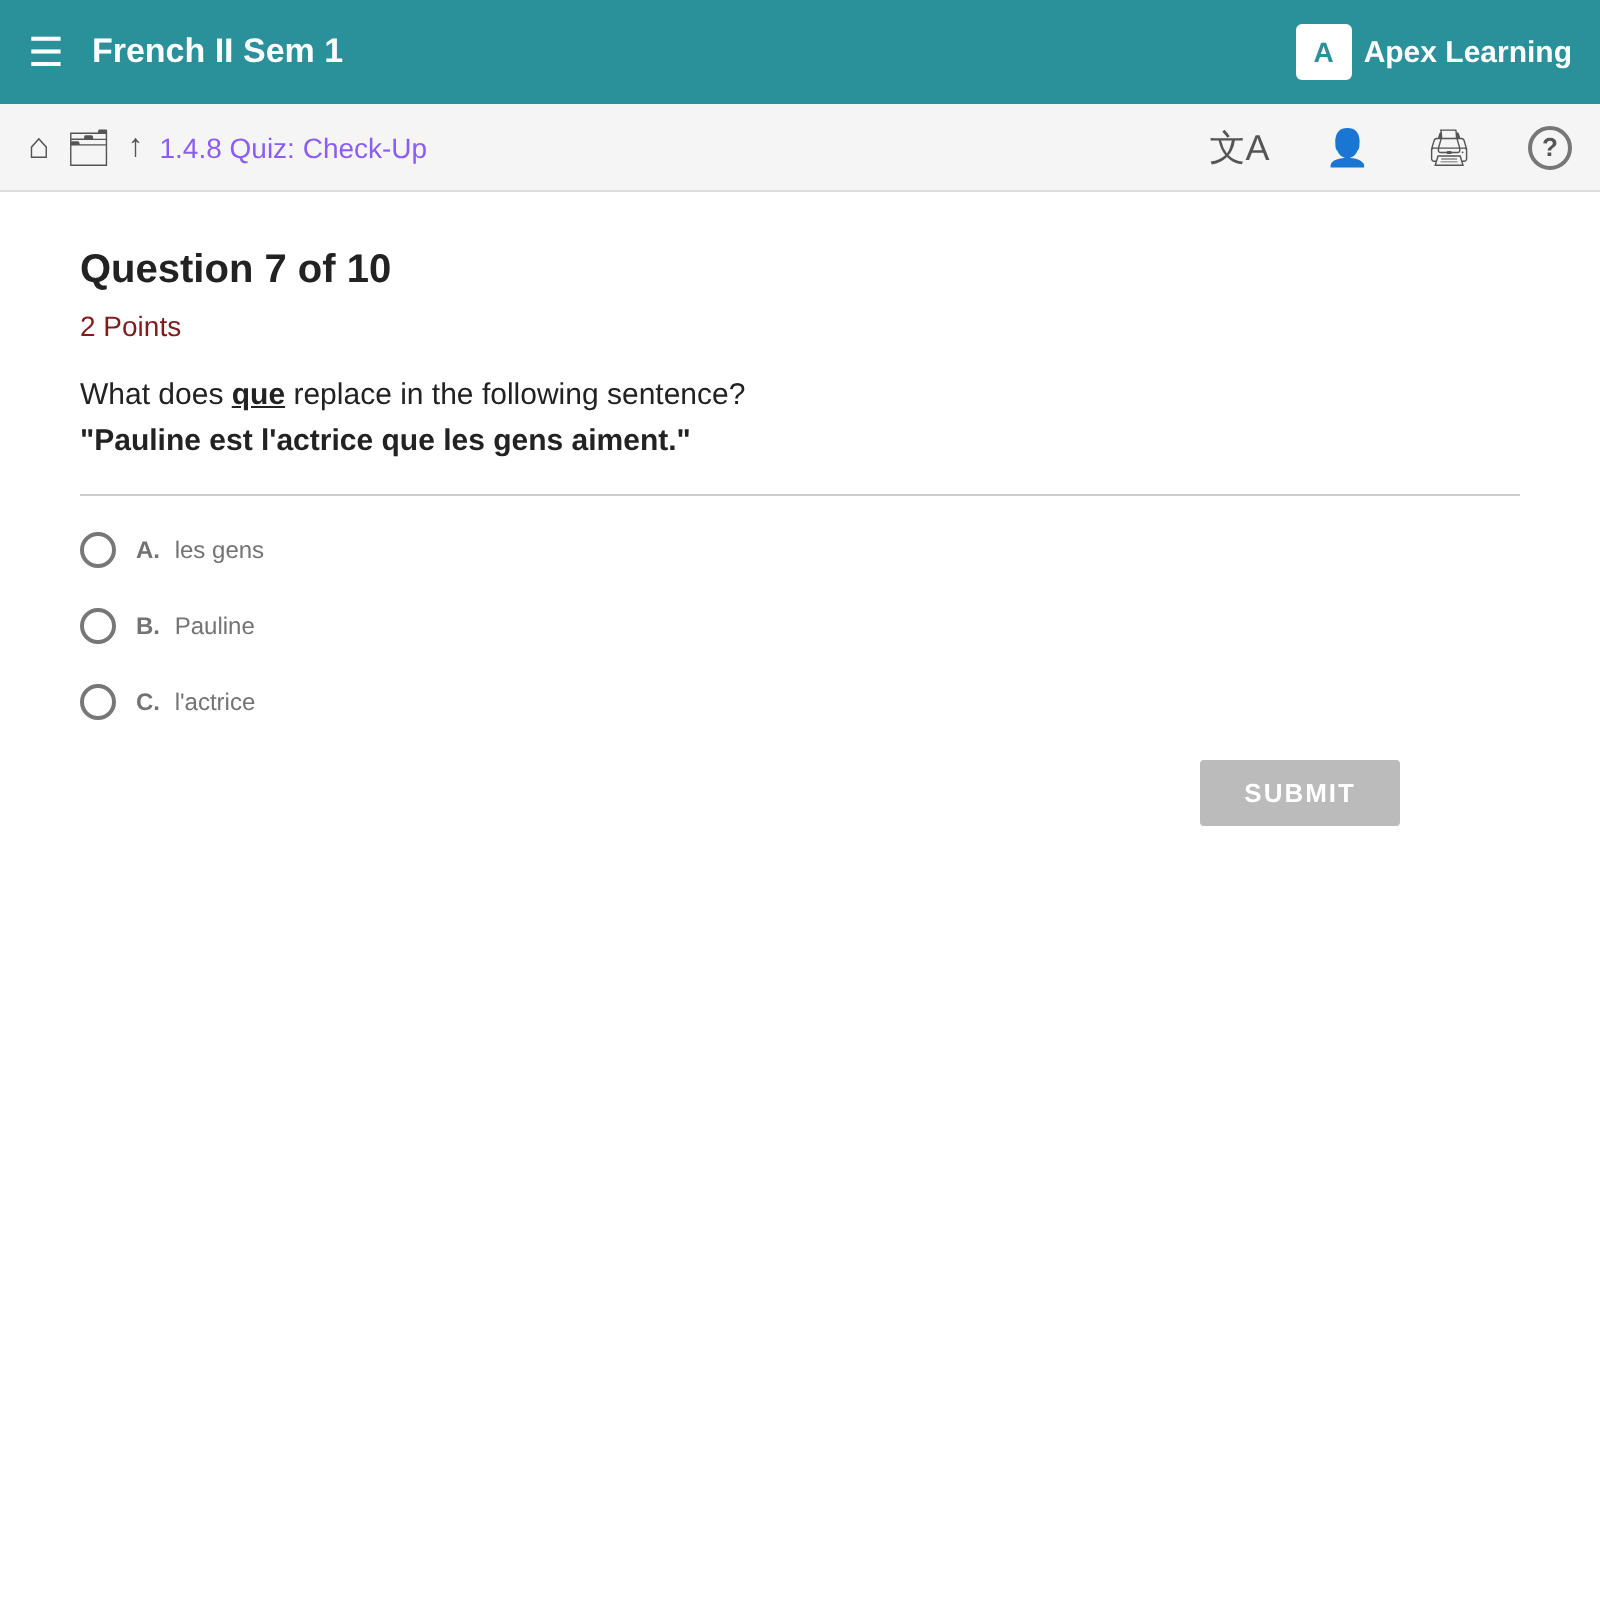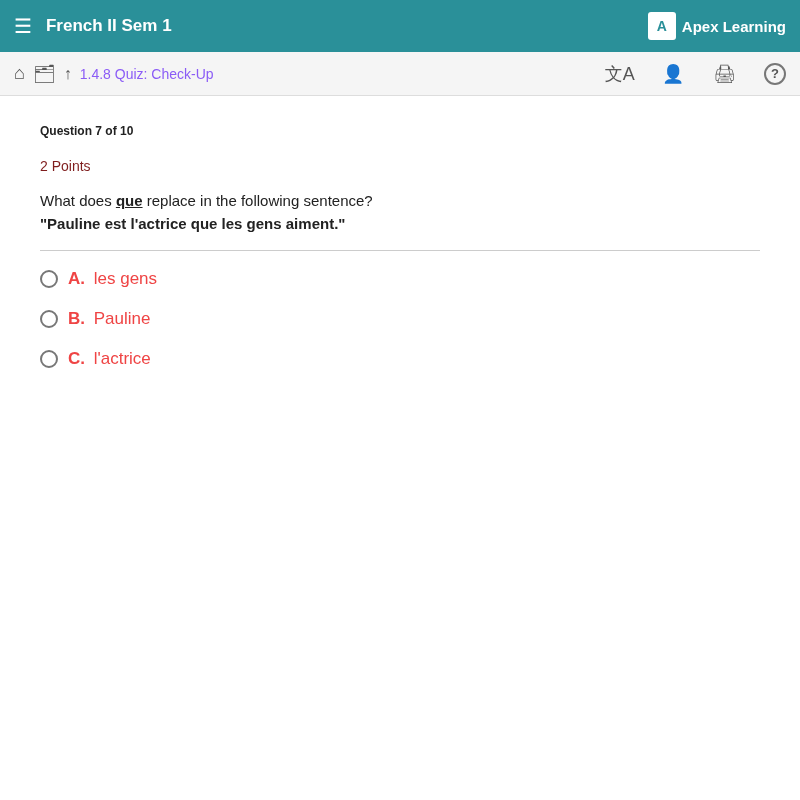--- a/index.html
+++ b/index.html
@@ -93,24 +93,24 @@
       color: #8b5cf6;
       font-weight: 400;
     }
 
     
     #main-content {
       padding: 28px 40px;
       background: #fff;
     }
     #question-header {
-      font-size: 12px;
+      font-size: 20px;
       font-weight: 700;
       color: #222;
-      margin-bottom: 20px;
+      margin-bottom: 8px;
     }
     #question-points {
       font-size: 14px;
       color: #7f1d1d;
       margin-bottom: 16px;
     }
     #question-text {
       font-size: 15px;
       color: #222;
       margin-bottom: 2px;
@@ -142,22 +142,22 @@
     }
     .radio-circle {
       width: 18px;
       height: 18px;
       border-radius: 50%;
       border: 2px solid #777;
       flex-shrink: 0;
       background: #fff;
     }
     .option-label {
-      font-size: 17px;
-      color: #ef4444;
+      font-size: 12px;
+      color: #737373;
     }
     .option-letter {
       font-weight: 700;
       margin-right: 4px;
     }
 
     
     #submit-area {
       display: flex;
       justify-content: flex-end;
@@ -240,13 +240,16 @@
       <div class="radio-circle"></div>
       <span class="option-label">
         <span class="option-letter">C.</span>
         <span>l'actrice</span>
       </span>
     </div>
 
 
   </div>
 
+  <div id="submit-area">
+    <button id="submit-button">SUBMIT</button>
+  </div>
 </main>
 
 </body></html>

